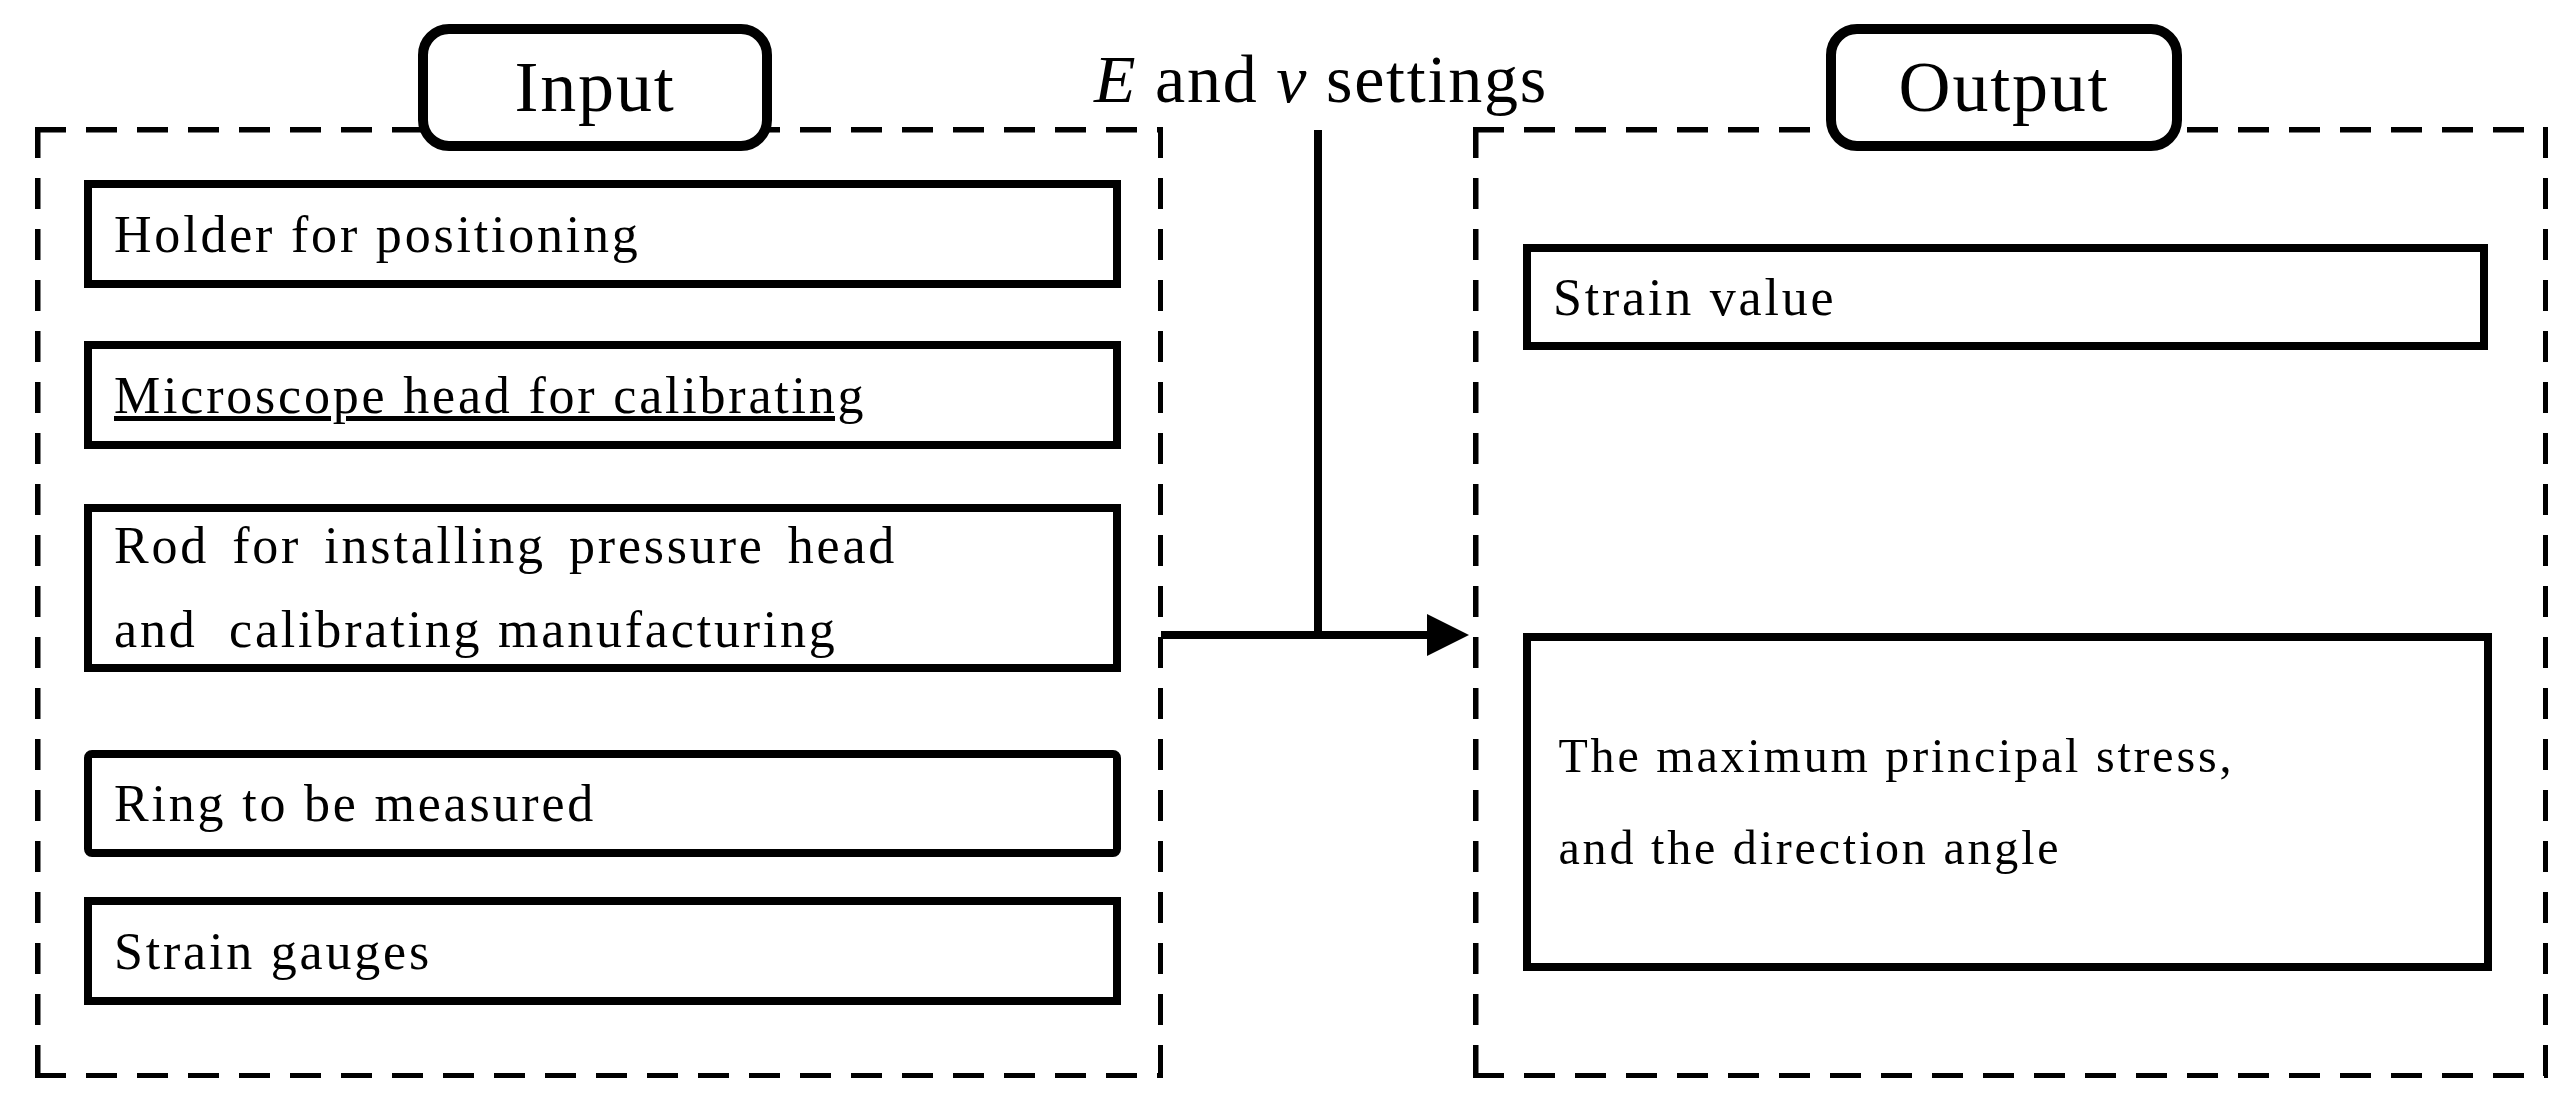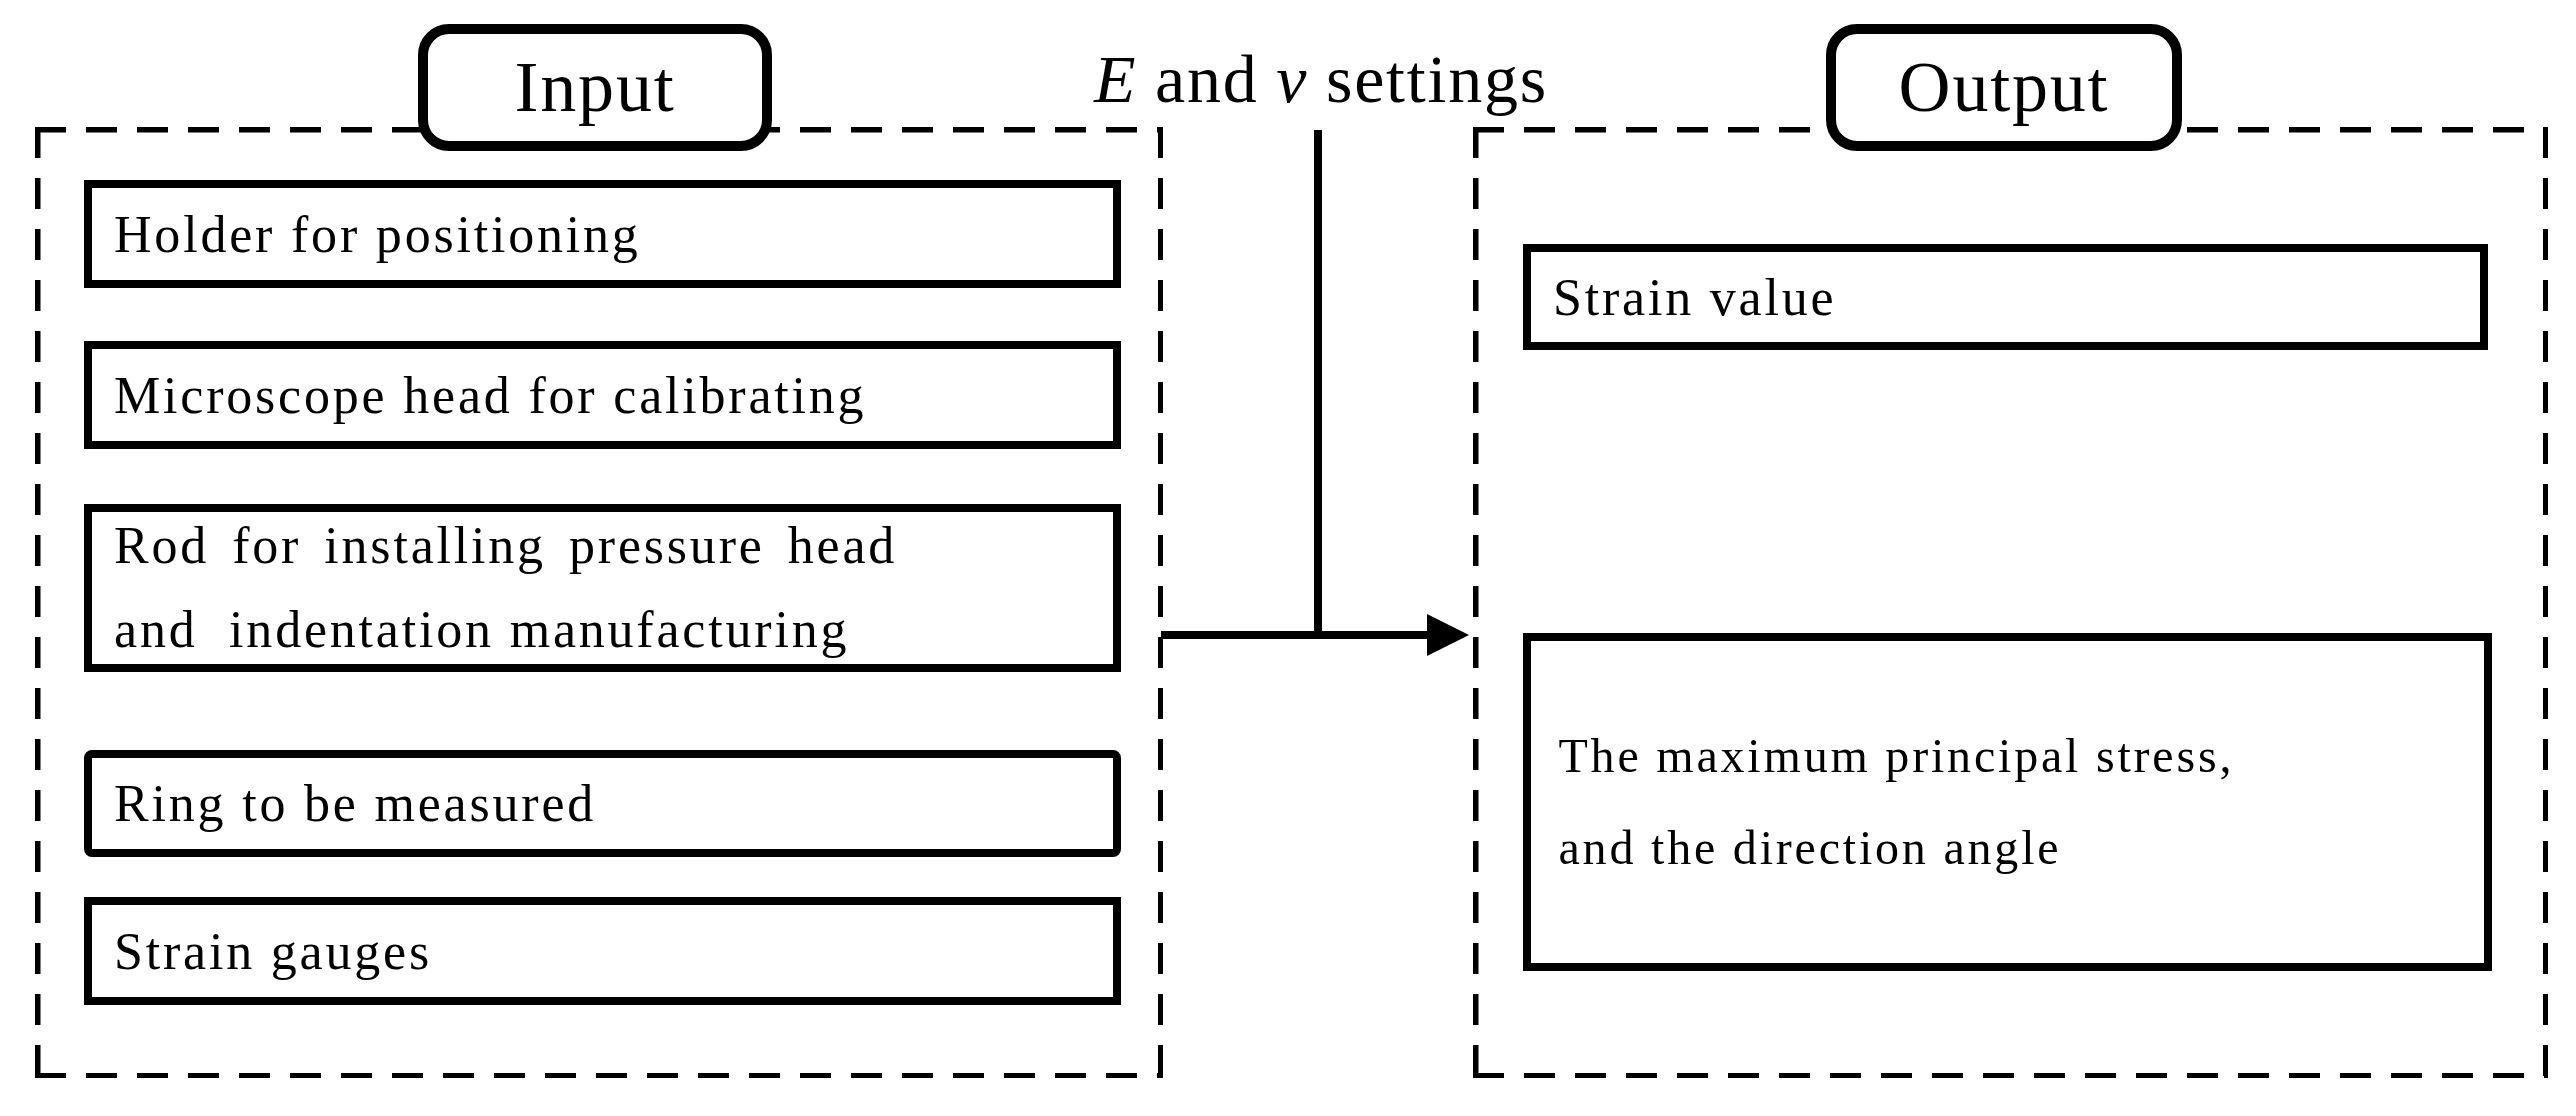--- a/index.html
+++ b/index.html
@@ -41,21 +41,21 @@
   
   .box {
     position: absolute; background: #ffffff; border: 8.3px solid #000000;
     display: flex; flex-direction: column; justify-content: center;
     align-items: flex-start; font-size: 52px; letter-spacing: 2.8px;
     padding-left: 22px; padding-right: 11px; z-index: 2;
   }
   .box span { display: block; white-space: pre; }
   .in-box { left: 84px; width: 1037px; }
   .box-holder     { top: 180px; height: 108px; }
-  .box-microscope { top: 341px; height: 108px; }
+  .box-microscope { top: 341px; height: 108px; text-decoration: underline; }
   .box-rod        { top: 504px; height: 168px; line-height: 84px; }
   .box-rod .l1    { word-spacing: 7.3px; }
   .box-ring       { top: 750px; height: 107px; border-radius: 8px; }
   .box-gauges     { top: 897px; height: 108px; }
 
   .box-strain { left: 1523px; top: 244px; width: 965px; height: 106px; }
   .box-result {
     left: 1523px; top: 633px; width: 969px; height: 338px;
     font-size: 48px; line-height: 92px; padding-left: 27.5px;
   }
@@ -96,21 +96,21 @@
   <div class="box in-box box-holder">
     <span>Holder for positioning</span>
   </div>
 
   <div class="box in-box box-microscope">
     <span>Microscope head for calibrating</span>
   </div>
 
   <div class="box in-box box-rod">
     <span class="l1">Rod for installing pressure head</span>
-    <span class="l2">and  indentation manufacturing</span>
+    <span class="l2">and  calibrating manufacturing</span>
   </div>
 
   <div class="box in-box box-ring">
     <span>Ring to be measured</span>
   </div>
 
   <div class="box in-box box-gauges">
     <span>Strain gauges</span>
   </div>
 

